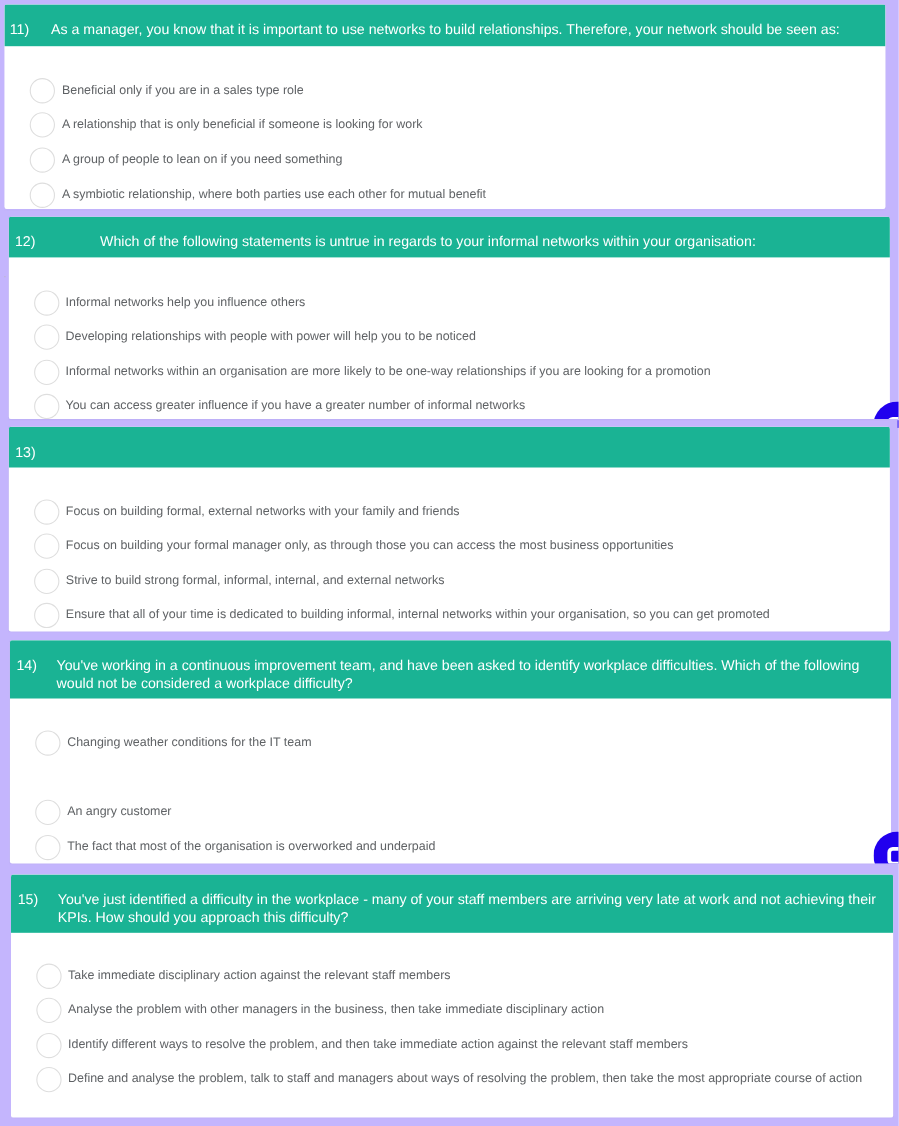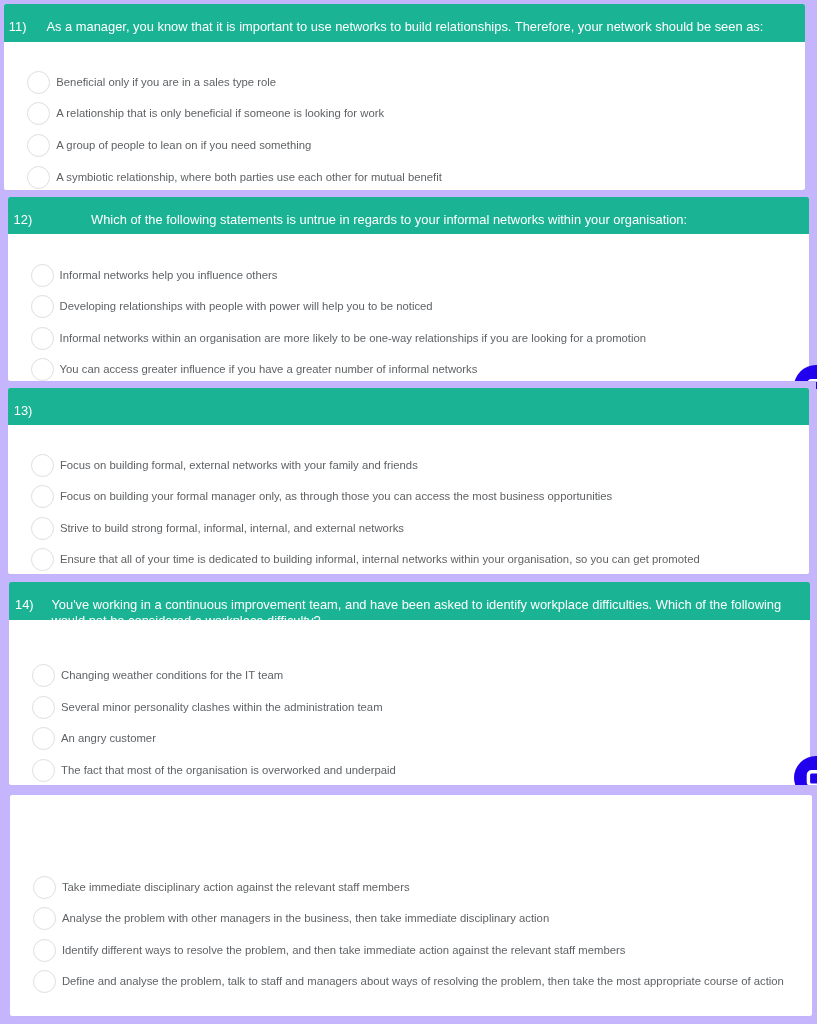--- a/index.html
+++ b/index.html
@@ -84,42 +84,42 @@
     <div class="opt" style="top:128.9px;left:23.2px;right:10px;">
       <span class="radio"></span>
       <span class="olabel">Strive to build strong formal, informal, internal, and external networks</span>
     </div>
     <div class="opt" style="top:160.4px;left:23.2px;right:10px;">
       <span class="radio"></span>
       <span class="olabel">Ensure that all of your time is dedicated to building informal, internal networks within your organisation, so you can get promoted</span>
     </div>
   </div>
   <div class="qcard" style="left:8.9px;top:581.7px;width:801.5px;height:203.0px;">
-    <div class="qhead" style="height:38px;">
+    <div class="qhead" style="height:53px;">
       <span class="qnum" style="left:6.1px;top:15.3px;">14)</span>
       <span class="qtext" style="left:42.5px;top:15.3px;">You've working in a continuous improvement team, and have been asked to identify workplace difficulties. Which of the following would not be considered a workplace difficulty?</span>
     </div>
     <div class="opt" style="top:82.6px;left:23.2px;right:10px;">
       <span class="radio"></span>
       <span class="olabel">Changing weather conditions for the IT team</span>
-    </div>
-    <div class="opt" style="top:114.1px;left:23.2px;right:10px;">
-      <span class="radio"></span>
-      <span class="olabel">Several minor personality clashes within the administration team</span>
     </div>
     <div class="opt" style="top:145.6px;left:23.2px;right:10px;">
       <span class="radio"></span>
       <span class="olabel">An angry customer</span>
     </div>
     <div class="opt" style="top:177.1px;left:23.2px;right:10px;">
       <span class="radio"></span>
       <span class="olabel">The fact that most of the organisation is overworked and underpaid</span>
     </div>
   </div>
   <div class="qcard" style="left:10.0px;top:794.9px;width:801.8px;height:221.10000000000002px;">
+    <div class="qhead" style="height:52.7px;">
+      <span class="qnum" style="left:6.1px;top:15.3px;">15)</span>
+      <span class="qtext" style="left:42.5px;top:15.3px;">You've just identified a difficulty in the workplace - many of your staff members are arriving very late at work and not achieving their KPIs. How should you approach this difficulty?</span>
+    </div>
     <div class="opt" style="top:80.8px;left:22.9px;right:10px;">
       <span class="radio"></span>
       <span class="olabel">Take immediate disciplinary action against the relevant staff members</span>
     </div>
     <div class="opt" style="top:112.4px;left:22.9px;right:10px;">
       <span class="radio"></span>
       <span class="olabel">Analyse the problem with other managers in the business, then take immediate disciplinary action</span>
     </div>
     <div class="opt" style="top:144.0px;left:22.9px;right:10px;">
       <span class="radio"></span>

